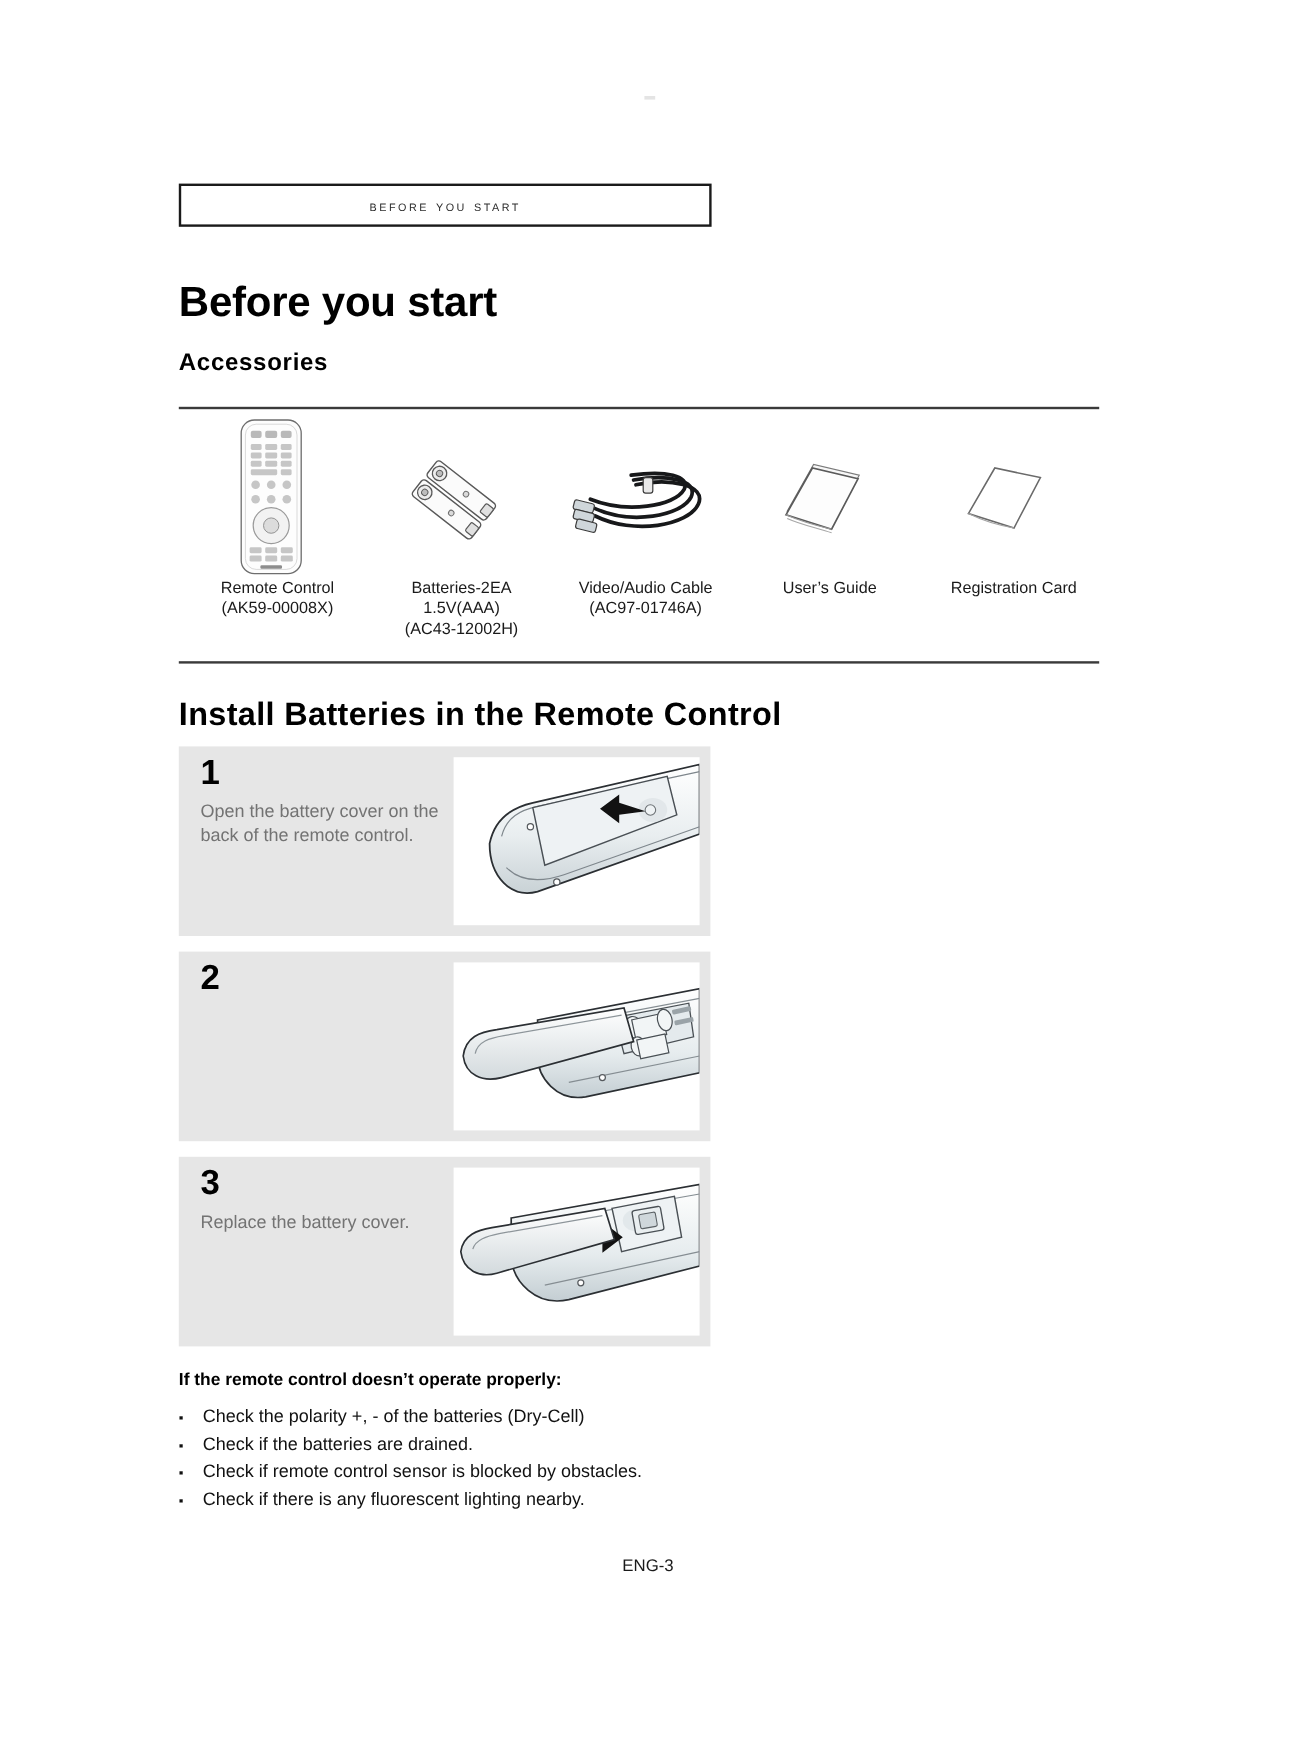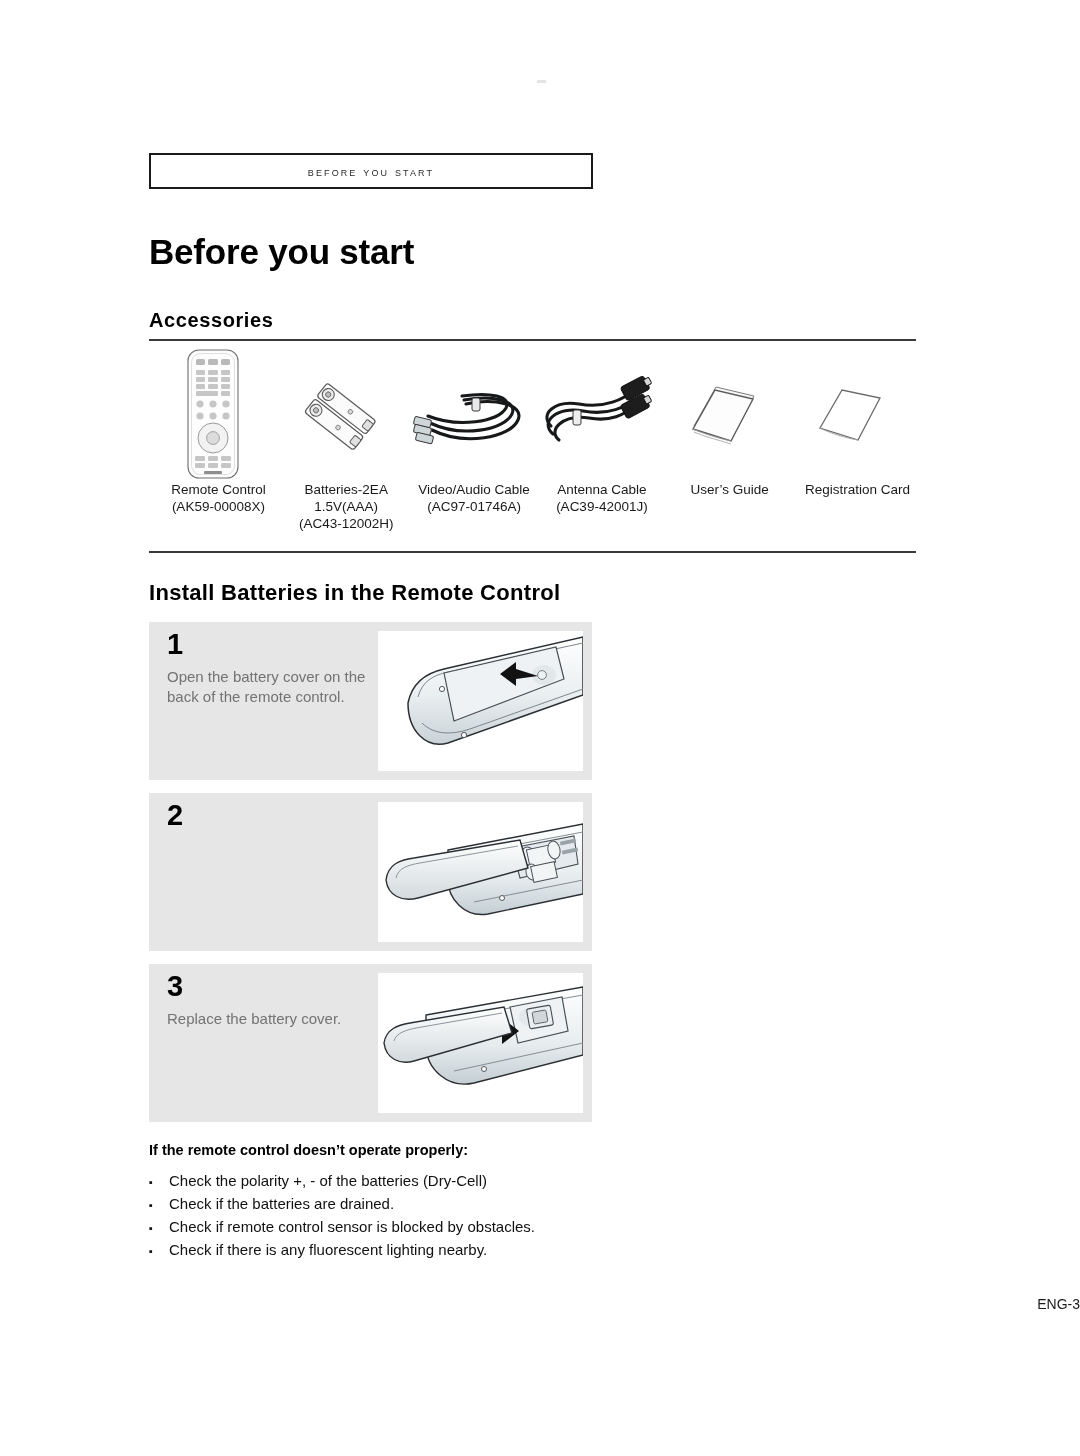--- a/index.html
+++ b/index.html
@@ -56,21 +56,21 @@
     font-size: 35px;
     font-weight: bold;
     letter-spacing: -0.2px;
     color: #000;
   }
 
   
   .sec-accessories-title {
     position: absolute;
     left: 149px;
-    top: 309px;
+    top: 291px;
     font-size: 20px;
     font-weight: bold;
     letter-spacing: 0.6px;
   }
   .rule {
     position: absolute;
     left: 149px;
     width: 767px;
     height: 0;
     border-top: 2.5px solid #3a3a3a;
@@ -107,21 +107,21 @@
     color: #1a1a1a;
     white-space: nowrap;
     padding-left: 11px;
   }
 
   
   .sec-install-title {
     position: absolute;
     left: 149px;
     top: 580px;
-    font-size: 22px;
+    font-size: 27px;
     font-weight: bold;
     letter-spacing: 0.3px;
   }
 
   .step {
     position: absolute;
     left: 149px;
     width: 443px;
     background: #e6e6e6;
   }
@@ -184,21 +184,21 @@
     line-height: 21px;
     color: #111;
   }
 
   
   .footer {
     position: absolute;
     left: 0;
     right: 0;
     top: 1296px;
-    text-align: right;
+    text-align: center;
     font-size: 14px;
     color: #1a1a1a;
   }
 
   
   .scan-mark {
     position: absolute;
     left: 537px;
     top: 80px;
     width: 9px;
@@ -310,43 +310,20 @@
             <rect x="10" y="66" width="17" height="8" rx="2" transform="rotate(14 18 70)"></rect>
           </g>
           <rect x="66" y="30" width="8" height="13" rx="2" fill="#e9e9e9" stroke="#3b3b3b" stroke-width="1"></rect>
         </svg>
       </div>
       <div class="acc-label">Video/Audio Cable</div>
       <div class="acc-label">(AC97-01746A)</div>
       <div class="acc-label"></div>
     </div>
 
-    <div class="acc-item">
-      <div class="acc-art">
-        <svg width="122" height="92" viewBox="0 0 122 92">
-          <g fill="none" stroke="#17181a" stroke-width="3.1" stroke-linecap="round">
-            <path d="M16 58 C 4 46, 20 32, 44 36 C 70 41, 90 30, 96 24"></path>
-            <path d="M18 66 C 4 54, 22 38, 48 43 C 74 48, 92 38, 98 32"></path>
-            <path d="M24 72 C 12 62, 28 46, 54 50 C 76 54, 90 46, 96 40"></path>
-          </g>
-          <g transform="rotate(-28 100 22)">
-            <rect x="88" y="13" width="26" height="15" rx="3" fill="#1d1d1d" stroke="#111" stroke-width="1"></rect>
-            <rect x="112" y="17" width="6" height="7" rx="1.5" fill="#d8d8d8" stroke="#111" stroke-width="0.9"></rect>
-          </g>
-          <g transform="rotate(-28 100 40)">
-            <rect x="88" y="31" width="26" height="15" rx="3" fill="#1d1d1d" stroke="#111" stroke-width="1"></rect>
-            <rect x="112" y="35" width="6" height="7" rx="1.5" fill="#d8d8d8" stroke="#111" stroke-width="0.9"></rect>
-          </g>
-          <rect x="38" y="42" width="8" height="15" rx="2" fill="#ededed" stroke="#3b3b3b" stroke-width="1"></rect>
-        </svg>
-      </div>
-      <div class="acc-label">Antenna Cable</div>
-      <div class="acc-label">(AC39-42001J)</div>
-      <div class="acc-label"></div>
-    </div>
 
     <div class="acc-item">
       <div class="acc-art">
         <svg width="100" height="92" viewBox="0 0 100 92">
           <path d="M20 58 L 42 19 L 80 28 L 58 70 Z" fill="#f7f7f7" stroke="#7b7b7b" stroke-width="1"></path>
           <path d="M19 61 L 41 22 L 79 31 L 57 73 Z" fill="#fdfdfd" stroke="#5a5a5a" stroke-width="1.4"></path>
           <path d="M19 61 C 30 66, 44 70, 57 73" fill="none" stroke="#9a9a9a" stroke-width="0.9"></path>
           <path d="M20 64 C 31 69, 45 72, 57 76" fill="none" stroke="#a8a8a8" stroke-width="0.9"></path>
         </svg>
       </div>

